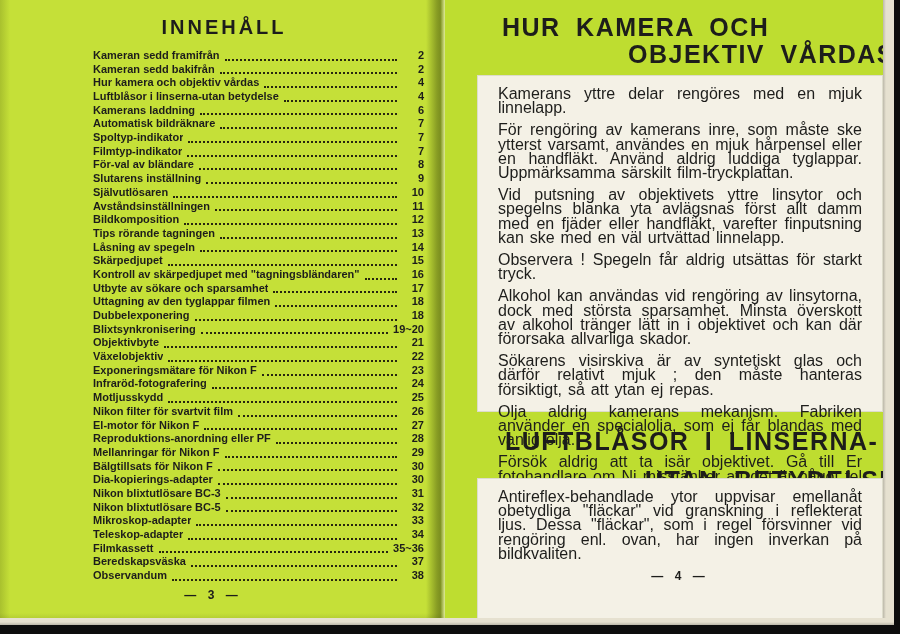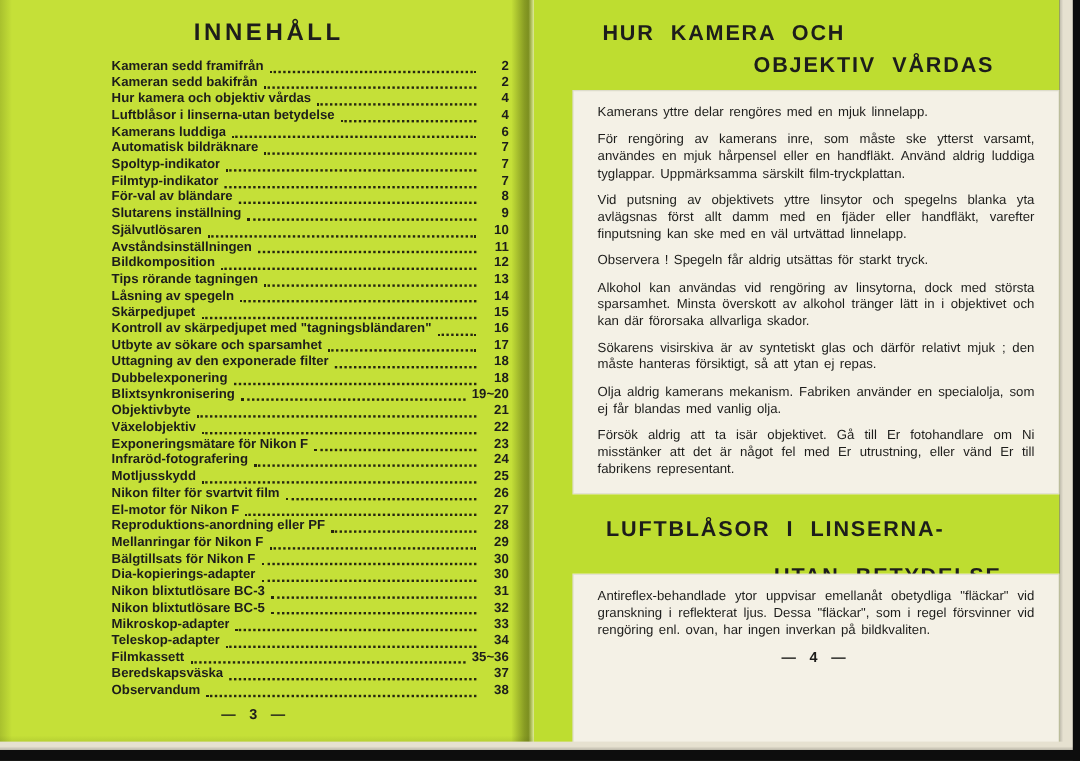--- a/index.html
+++ b/index.html
@@ -59,37 +59,37 @@
   }
   
   .page-right {
     position: absolute; left: 445px; top: 0;
     width: 438px; height: 621px;
     background: var(--green2);
   }
   .heading-1 { position: absolute; left: 57px; top: 14px; }
   .heading-2 { position: absolute; left: 60px; top: 428px; }
   .hline {
-    font-size: 18px; font-weight: bold;
+    font-size: 25px; font-weight: bold;
     letter-spacing: 1.5px; word-spacing: 7px; line-height: 27px;
     white-space: nowrap;
   }
   .hline.indent-1 { margin-left: 126px; }
   .hline.indent-2 { margin-left: 140px; margin-top: 12px; }
   .content-box {
     position: absolute; left: 32px; width: 406px;
     background: var(--paper);
     box-shadow: 0 0 0 1px rgba(60,70,10,0.12) inset;
     padding: 12px 21px; box-sizing: border-box;
   }
   .box-1 { top: 75px; height: 337px; }
   .box-2 { top: 478px; height: 143px; }
   .content-box p {
     margin: 0 0 8px 0;
-    font-size: 11px; line-height: 14.2px;
+    font-size: 16px; line-height: 14.2px;
     text-align: justify; word-spacing: 1.5px;
   }
   .page-num-right {
     text-align: center; font-size: 12px; font-weight: bold;
     letter-spacing: 4px; margin-top: 6px;
   }
   
   .edge-right {
     position: absolute; left: 883px; top: 0; width: 14px; height: 625px;
     background: var(--edge);
@@ -131,21 +131,21 @@
             <span class="toc-page">4</span>
           </div>
 
           <div class="toc-row">
             <span class="toc-label">Luftblåsor i linserna-utan betydelse</span>
             <span class="toc-leader"></span>
             <span class="toc-page">4</span>
           </div>
 
           <div class="toc-row">
-            <span class="toc-label">Kamerans luddiga</span>
+            <span class="toc-label">Kamerans laddning</span>
             <span class="toc-leader"></span>
             <span class="toc-page">6</span>
           </div>
 
           <div class="toc-row">
             <span class="toc-label">Automatisk bildräknare</span>
             <span class="toc-leader"></span>
             <span class="toc-page">7</span>
           </div>
 
@@ -215,21 +215,21 @@
             <span class="toc-page">16</span>
           </div>
 
           <div class="toc-row">
             <span class="toc-label">Utbyte av sökare och sparsamhet</span>
             <span class="toc-leader"></span>
             <span class="toc-page">17</span>
           </div>
 
           <div class="toc-row">
-            <span class="toc-label">Uttagning av den exponerade filter</span>
+            <span class="toc-label">Uttagning av den tyglappar filmen</span>
             <span class="toc-leader"></span>
             <span class="toc-page">18</span>
           </div>
 
           <div class="toc-row">
             <span class="toc-label">Dubbelexponering</span>
             <span class="toc-leader"></span>
             <span class="toc-page">18</span>
           </div>
 

